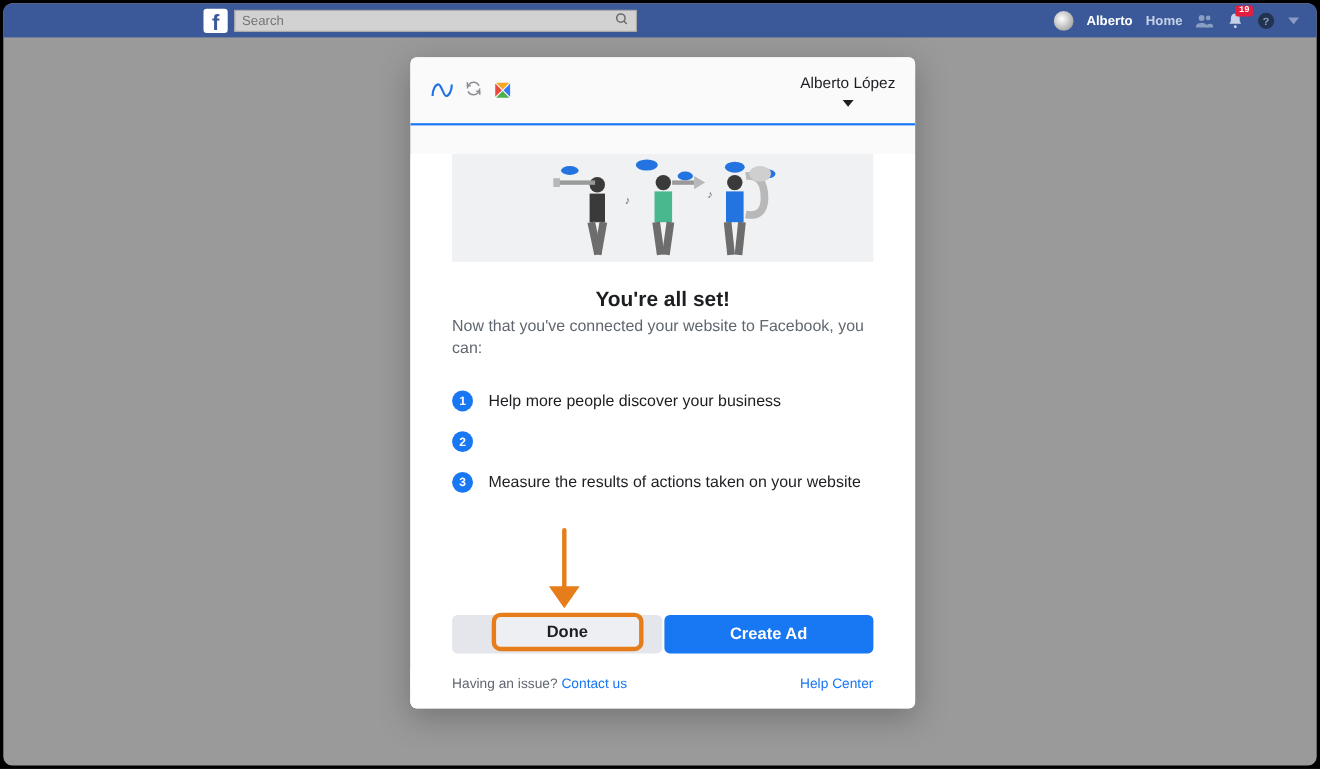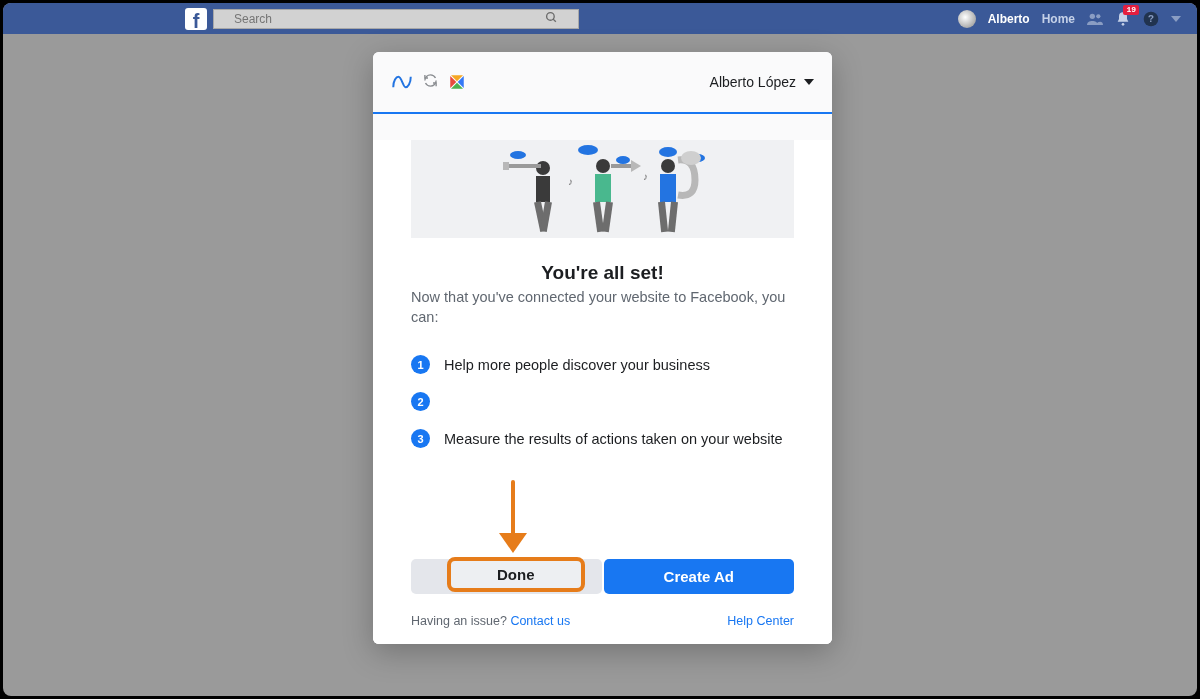--- a/index.html
+++ b/index.html
@@ -41,21 +41,21 @@
       overflow: hidden;
     }
     .search-box {
       margin-left: 6px;
       width: 366px;
       height: 20px;
       background: #d2d2d2;
       border: 1px solid #a8a8a8;
       display: flex;
       align-items: center;
-      padding: 0 20px;
+      padding: 0 6px;
     }
     .search-box input {
       border: none;
       background: transparent;
       flex: 1;
       font-size: 12px;
       color: #6b6b6b;
       outline: none;
     }
     .search-icon {
@@ -134,20 +134,21 @@
       width: 18px; height: 18px;
     }
     .user-dropdown {
       margin-left: auto;
       display: flex;
       align-items: center;
       gap: 8px;
       font-size: 14px;
       color: #1c1e21;
       cursor: pointer;
+      flex-direction: column;
     }
     .dropdown-caret {
       width: 0; height: 0;
       border-left: 5px solid transparent;
       border-right: 5px solid transparent;
       border-top: 6px solid #1c1e21;
     }
     .modal-body {
       background: #fff;
       padding: 0;

